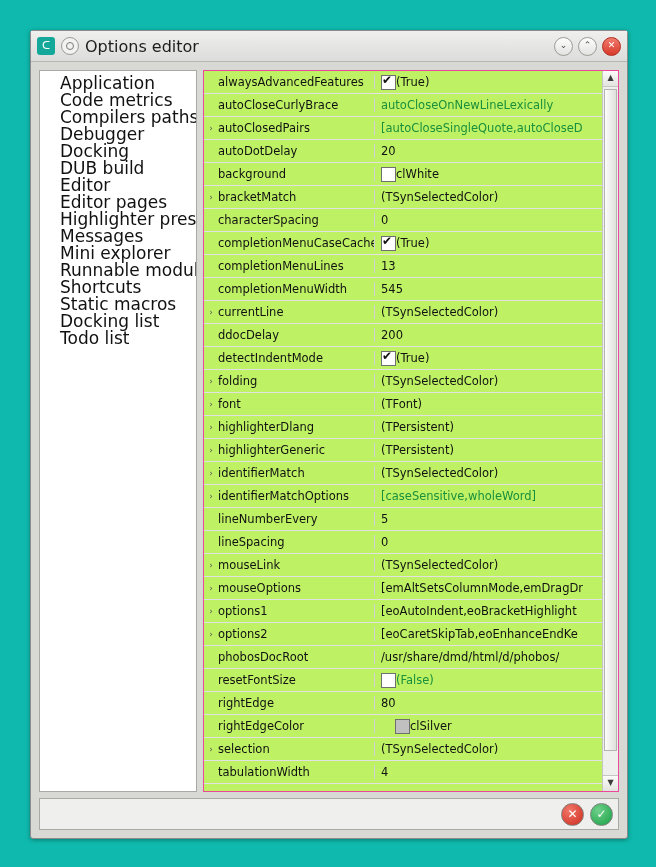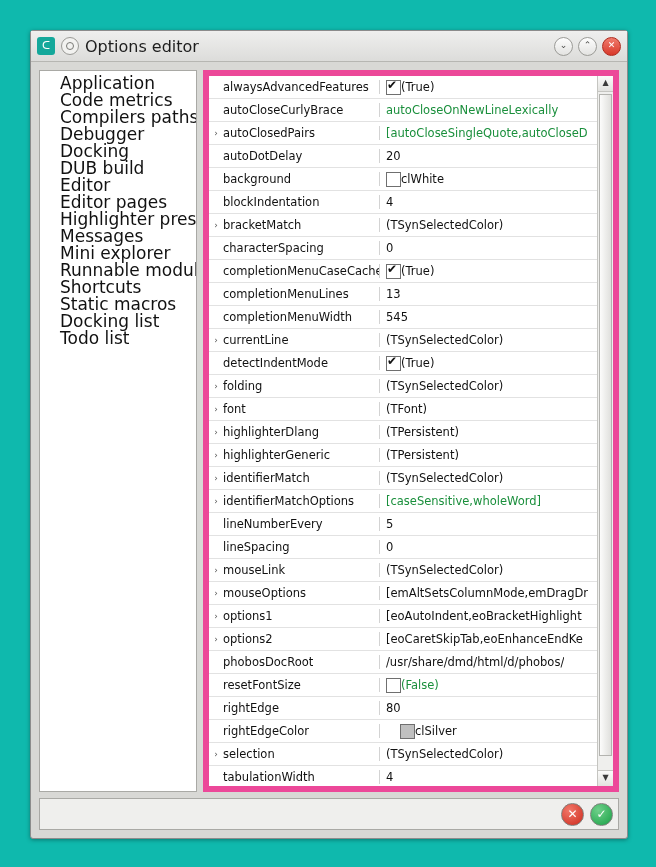--- a/index.html
+++ b/index.html
@@ -105,22 +105,22 @@
     color: #111;
   }
   .tree-item {
     padding: 1px 4px 1px 18px;
     line-height: 15px;
     white-space: nowrap;
   }
   .grid-wrap {
     flex: 1;
     display: flex;
-    border: 6px solid #ec4899;
-    background: #ffffff;
+    border: 1px solid #ec4899;
+    background: #bef264;
     min-width: 0;
   }
   .grid {
     flex: 1;
     overflow: hidden;
     display: flex;
     flex-direction: column;
     min-width: 0;
   }
   .row {
@@ -303,27 +303,20 @@
             </div>
             <div class="row">
               <div class="expander"></div>
               <div class="name">background</div>
               <div class="value">
                 <div class="swatch" style="background: rgb(255, 255, 255);"></div>
                 <span class="txt">clWhite</span>
               </div>
             </div>
             <div class="row">
-              <div class="expander"></div>
-              <div class="name">blockIndentation</div>
-              <div class="value">
-                <span class="txt">4</span>
-              </div>
-            </div>
-            <div class="row">
               <div class="expander">›</div>
               <div class="name">bracketMatch</div>
               <div class="value">
                 <span class="txt">(TSynSelectedColor)</span>
               </div>
             </div>
             <div class="row">
               <div class="expander"></div>
               <div class="name">characterSpacing</div>
               <div class="value">
@@ -350,20 +343,27 @@
               <div class="name">completionMenuWidth</div>
               <div class="value">
                 <span class="txt">545</span>
               </div>
             </div>
             <div class="row">
               <div class="expander">›</div>
               <div class="name">currentLine</div>
               <div class="value">
                 <span class="txt">(TSynSelectedColor)</span>
+              </div>
+            </div>
+            <div class="row">
+              <div class="expander"></div>
+              <div class="name">ddocDelay</div>
+              <div class="value">
+                <span class="txt">200</span>
               </div>
             </div>
             <div class="row">
               <div class="expander"></div>
               <div class="name">detectIndentMode</div>
               <div class="value">
                 <div class="checkbox checked"></div>
                 <span class="txt" style="color: rgb(17, 17, 17);">(True)</span>
               </div>
             </div>

